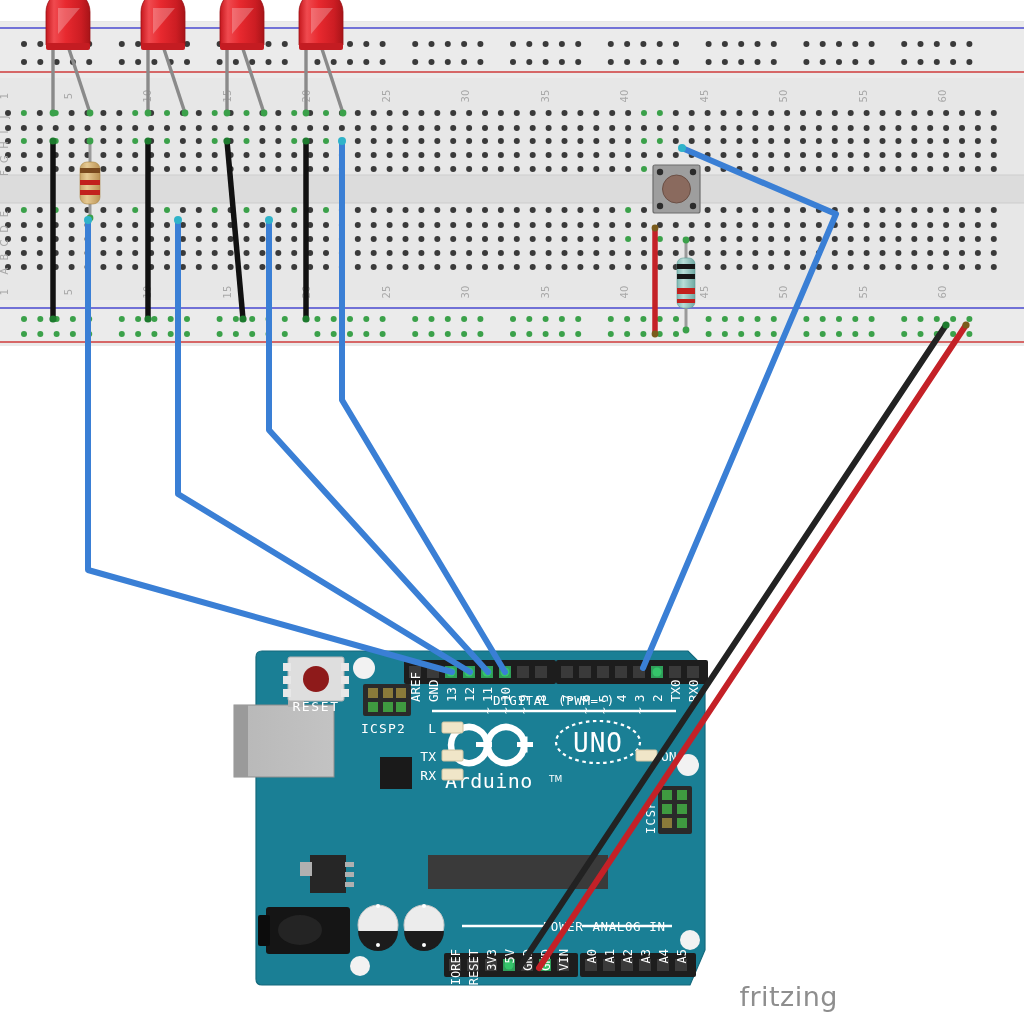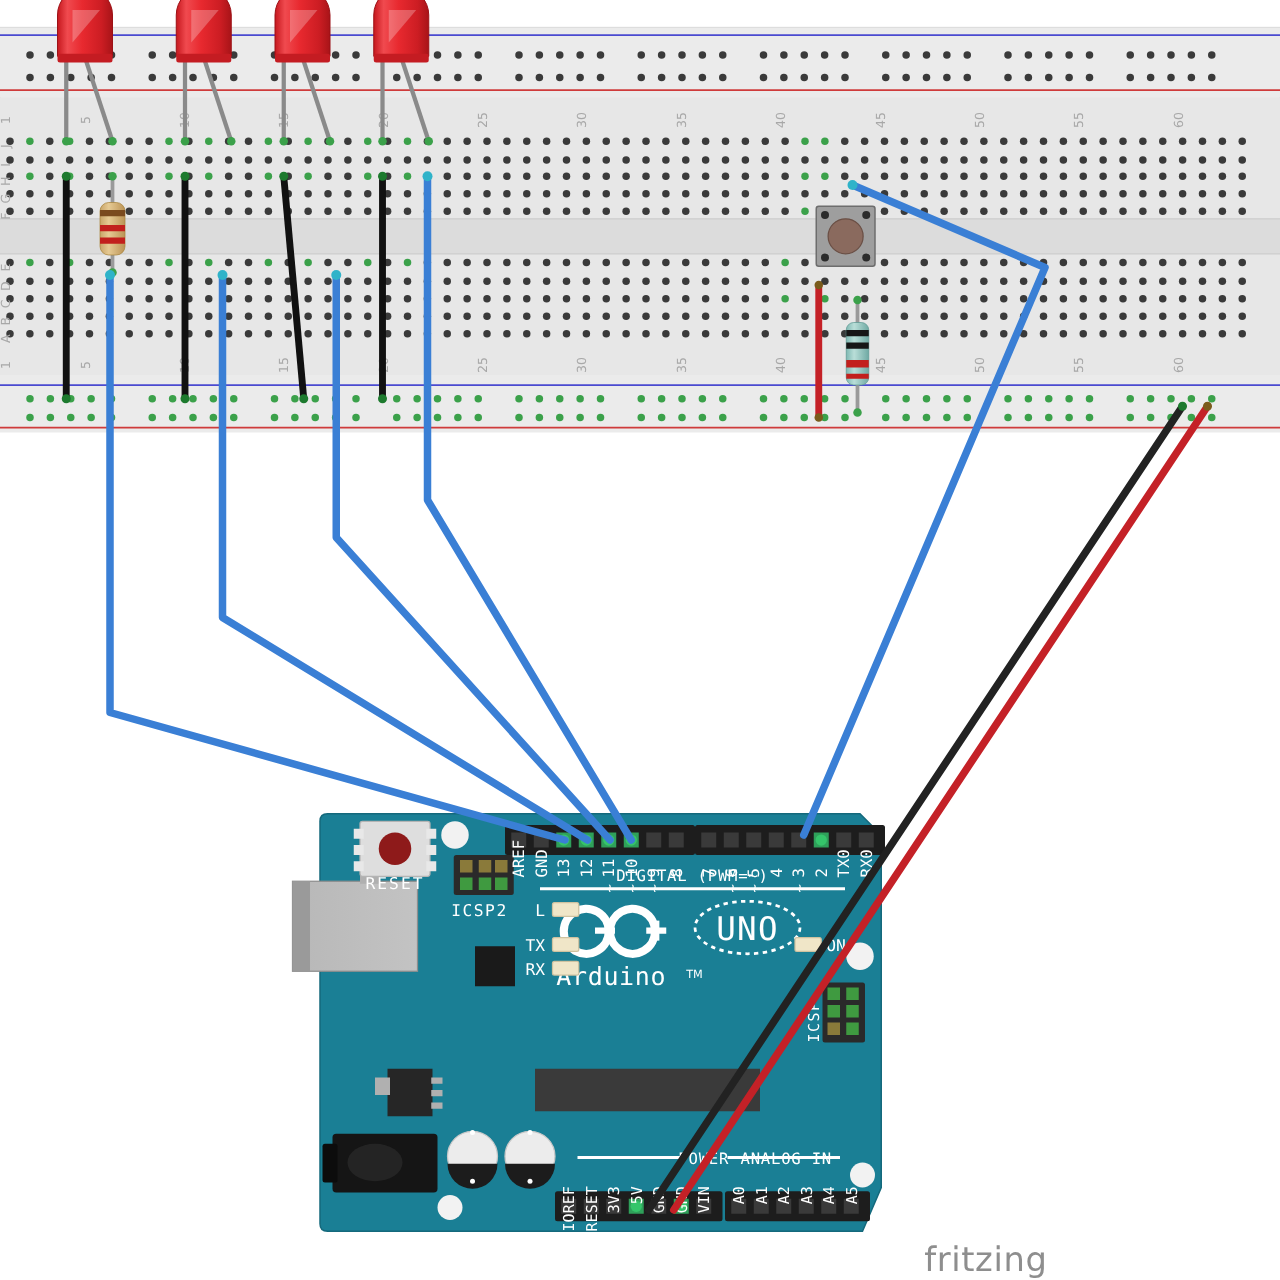--- a/index.html
+++ b/index.html
@@ -1,21 +1,21 @@
 <!DOCTYPE html>
 <html><head>
 <meta charset="utf-8">
 <title>Fritzing Breadboard Diagram</title>
 <style>
   html,body{margin:0;padding:0;background:#ffffff;}
   body{width:1024px;height:1024px;overflow:hidden;font-family:"DejaVu Sans",sans-serif;}
   #stage{position:relative;width:852px;height:1024px;background:#ffffff;}
   svg{display:block;}
   .fz-logo{
-    position:absolute; right:14px; bottom:0;
+    position:absolute; right:14px; bottom:12px;
     font-family:"DejaVu Sans",sans-serif;
     font-size:27px; letter-spacing:0.5px;
     color:#8e8e8e; font-weight:400;
     user-select:none;
   }
 </style>
 </head>
 <body>
 
 <div id="stage">

